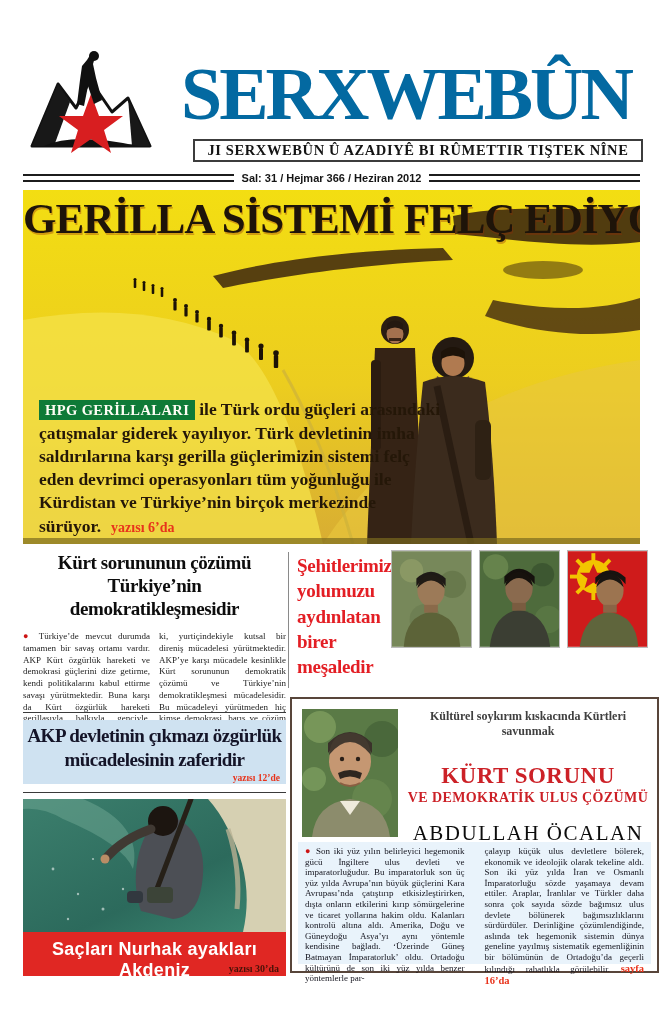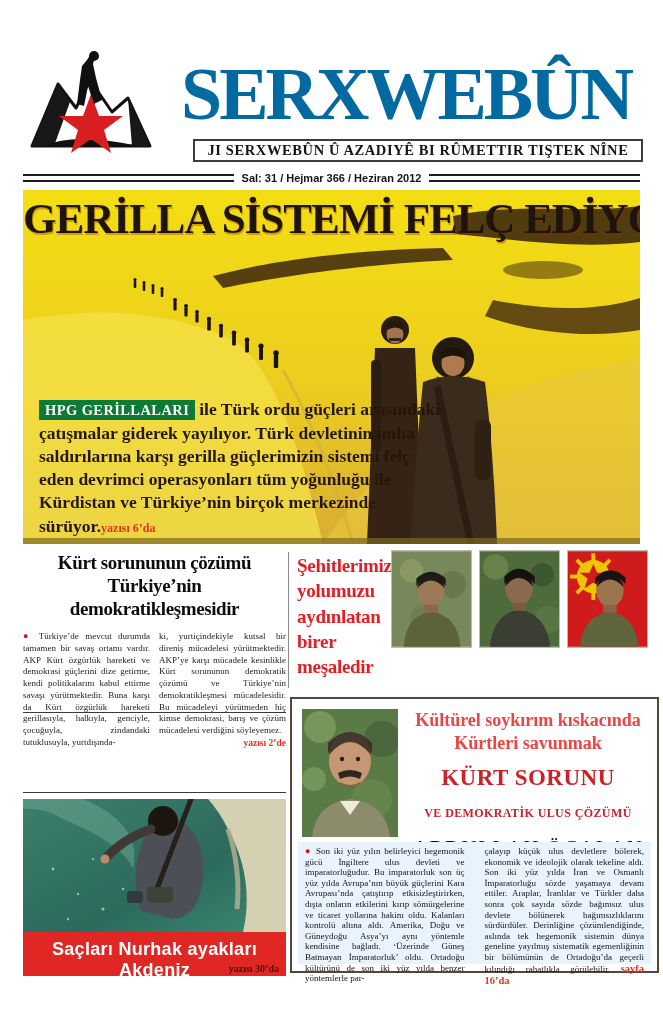--- a/index.html
+++ b/index.html
@@ -48,21 +48,21 @@
     position:absolute; left:16px; bottom:6px; width:402px;
     font-weight:bold; font-size:17.5px; line-height:1.33;
     color:#241708; text-align:left;
   }
   #lead-tag {
     display:inline-block; background:#0e7a37; color:#fdfdf4;
     font-size:14.5px; line-height:20px; padding:0 6px; margin-right:4px;
     letter-spacing:0.4px;
   }
   .pageref { color:#e8331b; font-weight:bold; }
-  #lead-textblock .pageref { font-size:12px; }
+  #lead-textblock .pageref { font-size:14px; margin-left:10px; }
 
   
   #kurt { left:23px; top:552px; width:263px; }
   #kurt h2 {
     margin:0; text-align:center; font-size:19px; line-height:1.2;
     letter-spacing:-0.4px; color:#0d0d0d; font-weight:bold;
   }
   .two-cols { display:flex; gap:9px; margin-top:11px; }
   .two-cols .col {
     width:127px; font-size:9px; line-height:1.3;
@@ -112,23 +112,23 @@
     left:391px; top:655px; width:262px;
     font-size:11.5px; line-height:1.28; text-align:justify; color:#101010;
   }
 
   #ocalan-box {
     left:290px; top:697px; width:369px; height:276px;
     border:2.5px solid #58453a; box-sizing:border-box; background:#fff;
   }
   #ocalan-photo { position:absolute; left:10px; top:10px; width:96px; height:128px; }
   #ocalan-head { position:absolute; left:112px; top:10px; width:248px; text-align:center; }
-  #ocalan-kicker { font-size:18px; font-weight:bold; line-height:1.25; color:#ef4444; }
-  #ocalan-title1 { font-size:23px; font-weight:bold; color:#cc2127; margin-top:11px; letter-spacing:0.5px; }
-  #ocalan-title2 { font-size:12px; font-weight:bold; color:#cc2127; margin-top:15px; letter-spacing:0.4px; }
+  #ocalan-kicker { font-size:12px; font-weight:bold; line-height:1.25; color:#404040; }
+  #ocalan-title1 { font-size:23px; font-weight:bold; color:#cc2127; margin-top:24px; letter-spacing:0.5px; }
+  #ocalan-title2 { font-size:14px; font-weight:bold; color:#cc2127; margin-top:1px; letter-spacing:0.4px; }
   #ocalan-author { font-size:21px; margin-top:15px; letter-spacing:1.5px; color:#0c0c0c;text-align:center; }
   #ocalan-body {
     position:absolute; left:6px; right:6px; top:143px; bottom:7px;
     background:#e9f3fb; padding:4px 7px; box-sizing:border-box;
     display:flex; gap:20px;
   }
   #ocalan-body .col {
     width:50%; font-size:9px; line-height:1.18; text-align:justify; color:#14141e;
   }
   #ocalan-body .pageref { font-size:10.5px; }
@@ -275,20 +275,24 @@
       </div>
       <div class="col">
         <span>ki, yurtiçindekiyle kutsal bir direniş mücadelesi yürütmektedir. AKP’ye karşı mücadele kesinlikle Kürt sorununun demokratik çözümü ve Türkiye’nin demokratikleşmesi mücadelesidir. Bu mücadeleyi yürütmeden hiç kimse demokrasi, barış ve çözüm mücadelesi verdiğini söyleyemez.</span>
         <span class="pageref">yazısı 2’de</span>
       </div>
     </div>
   </div>
 
   <div id="rule1" class="abs rule"></div>
 
+  <div id="akp-box" class="abs">
+    <h3>AKP devletinin çıkmazı özgürlük mücadelesinin zaferidir</h3>
+    <span class="pageref">yazısı 12’de</span>
+  </div>
 
   <div id="rule2" class="abs rule"></div>
 
   <div id="water-photo" class="abs">
     <svg width="263" height="133" viewBox="0 0 263 133">
       <defs>
         <linearGradient id="water" x1="0" y1="0" x2="1" y2="1">
           <stop offset="0" stop-color="#3c7f6d"></stop>
           <stop offset="0.6" stop-color="#2c6a5c"></stop>
           <stop offset="1" stop-color="#3d8a74"></stop>

